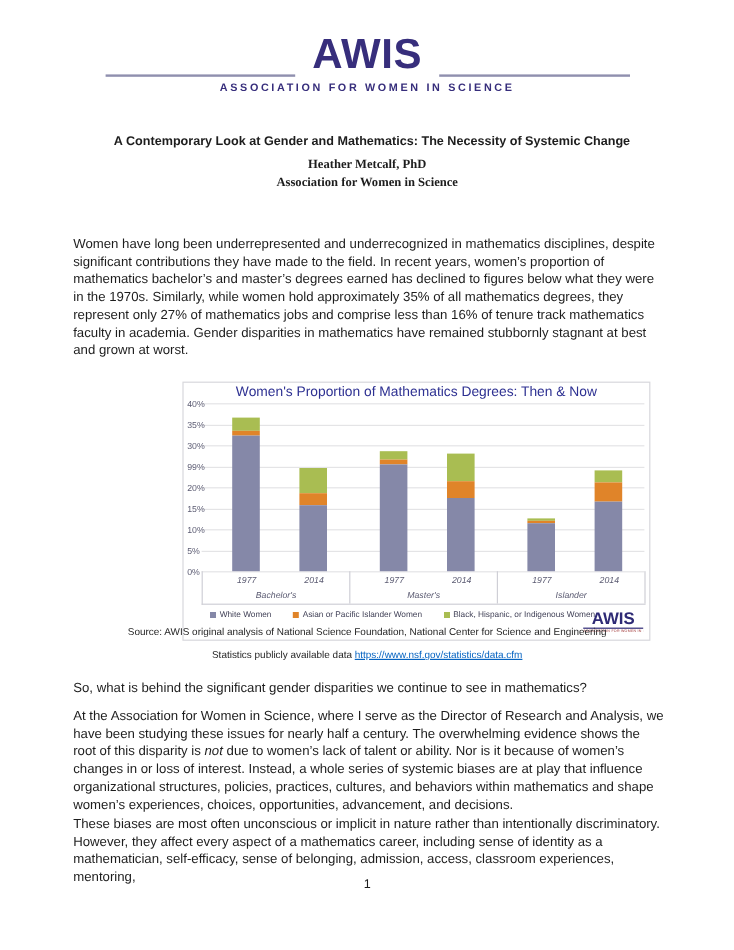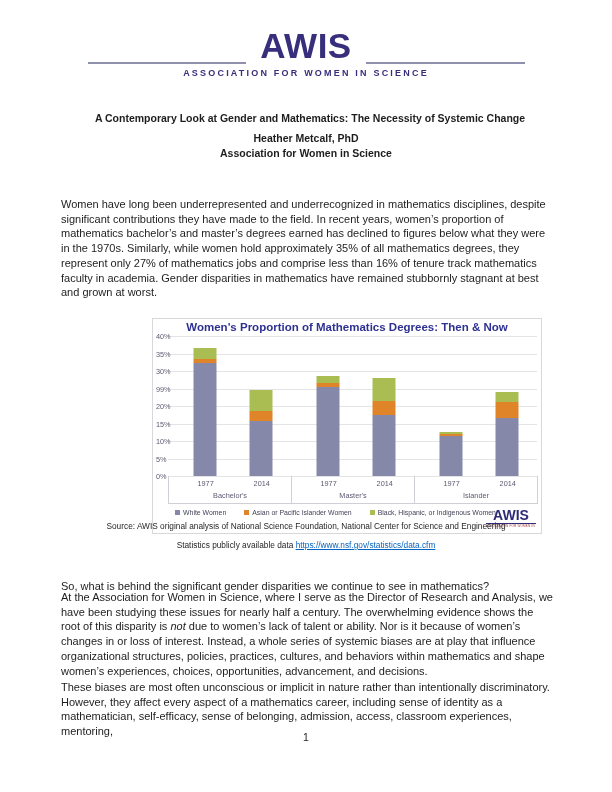--- a/index.html
+++ b/index.html
@@ -8,44 +8,44 @@
   
   .logo{position:absolute;top:27px;left:0;width:612px;text-align:center;}
   .logo-wordmark{font-size:35px;line-height:38px;font-weight:bold;color:#372e7c;letter-spacing:0.5px;
                  display:inline-block;position:relative;z-index:1;background:#fff;padding:0 14px;}
   .logo-rule{width:437px;height:2px;background:#8f8fae;margin:-3px auto 0;}
   .logo-tagline{font-size:9px;font-weight:bold;color:#372e7c;letter-spacing:2.2px;margin-top:4px;}
   
   .doc-title{position:absolute;top:108px;left:61px;width:490px;text-align:center;
              font-size:10.5px;font-weight:bold;margin:4px;}
   .author-block{position:absolute;top:131px;left:61px;width:490px;text-align:center;
-                font-weight:bold;font-size:10.5px;line-height:14.6px;}
+                font-weight:bold;font-size:10.5px;line-height:14.6px;font-family:Liberation Serif, serif;}
   
   .body-text{position:absolute;left:61px;width:492px;font-size:11px;line-height:14.7px;}
   .p1{top:186px;}
-  .p2{top:568px;}
+  .p2{top:556px;}
   .p3{top:579px;}
   .p4{top:669px;}
   .body-text em{font-style:italic;}
   
   .chart{position:absolute;left:112px;top:302px;width:388px;height:214px;
          border:1px solid #d8d8dc;background:#fff;}
   .chart-title{position:absolute;top:2px;left:0;width:100%;text-align:center;
-               font-size:11.5px;font-weight:bold;color:#2e3192;}
+               font-size:11.5px;font-weight:normal;color:#2e3192;}
   .plot{position:absolute;left:15px;top:17px;width:369px;height:140px;}
   .gridline{position:absolute;left:0;width:100%;height:1px;background:#e4e4e6;}
   .yaxis{position:absolute;left:3px;top:17px;width:24px;height:140px;}
   .ytick{position:absolute;left:0;font-size:7.3px;color:#5b5b72;}
   .bars{position:absolute;left:0;top:0;width:100%;height:100%;display:flex;}
   .bar-group{flex:1;position:relative;}
   .bar{position:absolute;bottom:0;width:23px;transform:translateX(-50%);
        display:flex;flex-direction:column-reverse;}
   .xaxis{position:absolute;left:15px;top:157px;width:369px;height:27px;display:flex;
          border-left:1px solid #cfcfd6;border-bottom:1px solid #cfcfd6;}
-  .xgroup{flex:1;position:relative;border-right:1px solid #cfcfd6;}
+  .xgroup{flex:1;position:relative;border-right:1px solid #cfcfd6;font-style:italic;}
   .xyear{position:absolute;top:3px;transform:translateX(-50%);font-size:7.3px;color:#5b5b72;}
   .xgroup-label{position:absolute;top:15px;left:0;width:100%;text-align:center;
                 font-size:7.3px;color:#5b5b72;}
   .legend{position:absolute;left:10px;top:190px;width:345px;display:flex;
           justify-content:center;gap:18px;}
   .legend-item{display:flex;align-items:center;gap:3px;font-size:6.9px;color:#3f3f55;white-space:nowrap;}
   .swatch{width:5px;height:5px;flex:0 0 auto;}
   .mini-logo{position:absolute;right:5px;bottom:5px;width:50px;text-align:center;}
   .mini-awis{font-size:14px;line-height:14px;font-weight:bold;color:#2e2a75;
              border-bottom:1.5px solid #2e2a75;padding-bottom:1px;}

